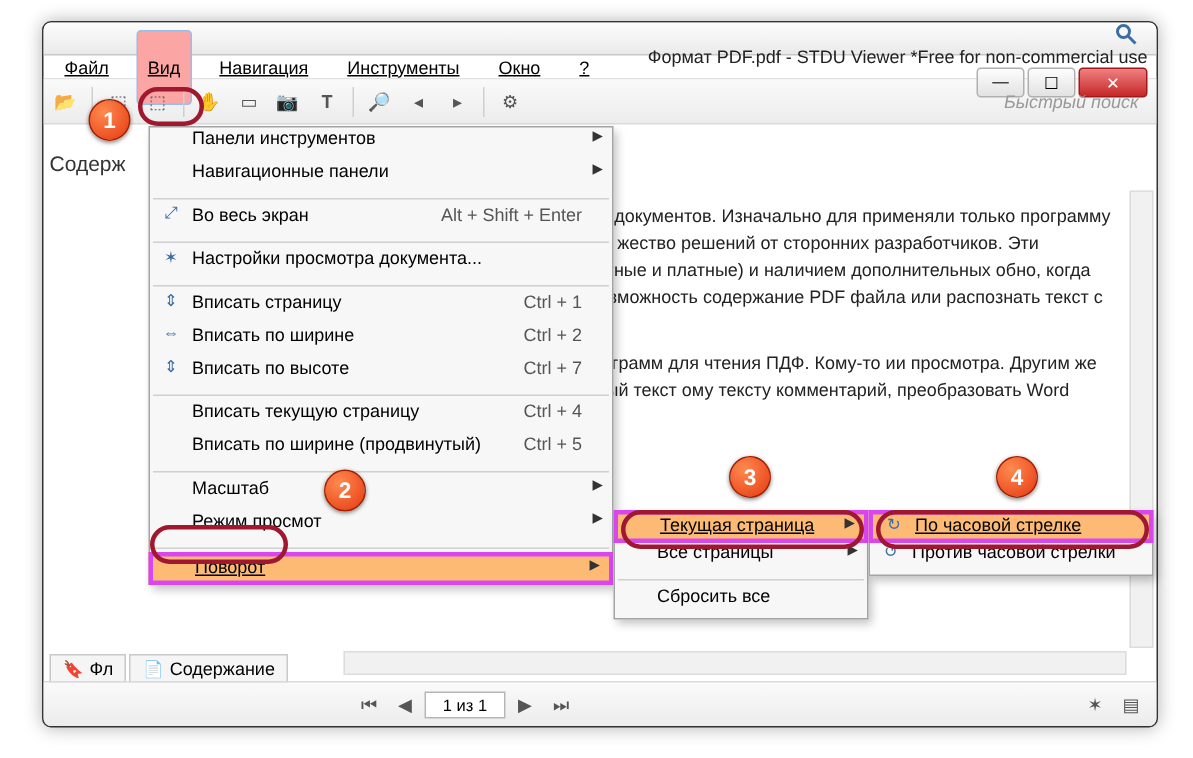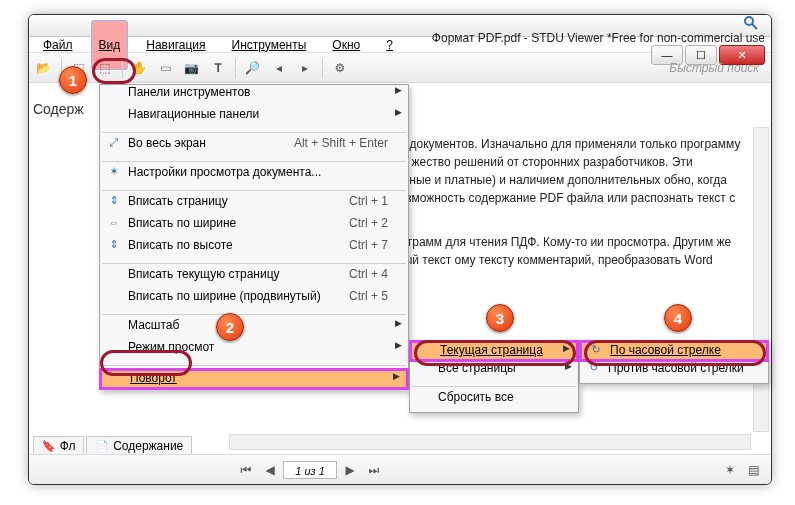--- a/index.html
+++ b/index.html
@@ -42,21 +42,21 @@
 .dm hr { border: none; border-top: 1px solid #d0d0d0; margin: 3px 2px; }
 
 .callout { position: absolute; width: 28px; height: 28px; border-radius: 50%; background: radial-gradient(circle at 35% 30%, #ff8a50, #e53910); color: #fff; font-weight: bold; display: flex; align-items: center; justify-content: center; font-size: 15px; box-shadow: 0 1px 3px rgba(0,0,0,.5); z-index: 50; border: 1px solid #a02000; }
 .ring { position: absolute; border: 3px solid #a01830; border-radius: 14px; z-index: 49; pointer-events: none; }
 
 .vscroll { position: absolute; right: 2px; top: 30px; width: 16px; bottom: 52px; background: #f1f1f1; border: 1px solid #dcdcdc; }
 .hscroll-main { position: absolute; left: 200px; right: 20px; bottom: 34px; height: 16px; background: #f1f1f1; border: 1px solid #dcdcdc; }
 
 .statusbar { position: absolute; left: 0; right: 0; bottom: 0; height: 30px; background: linear-gradient(#fafafa,#ececec); border-top: 1px solid #dadada; display: flex; align-items: center; padding: 0 6px; gap: 6px; }
 .statusbar .navset { display: flex; gap: 2px; margin-left: 200px; align-items: center; }
-.pgbox { width: 54px; height: 18px; border: 1px solid #b5b5b5; background: #fff; text-align: center; line-height: 18px; font-size: 11px; font-style: italic; }
+.pgbox { width: 54px; height: 18px; border: 1px solid #b5b5b5; background: #fff; text-align: center; line-height: 18px; font-size: 11px; }
 
 .explore-btn { position: absolute; right: 24px; top: 34px; display: flex; gap: 2px; }
 .ebtn { width: 16px; height: 16px; border: 1px solid #bcbcbc; background: #f4f4f4; font-size: 9px; display: flex; align-items: center; justify-content: center; }
 </style>
 </head>
 <body>
 
 <div class="frame">
 
   <div class="titlebar">

